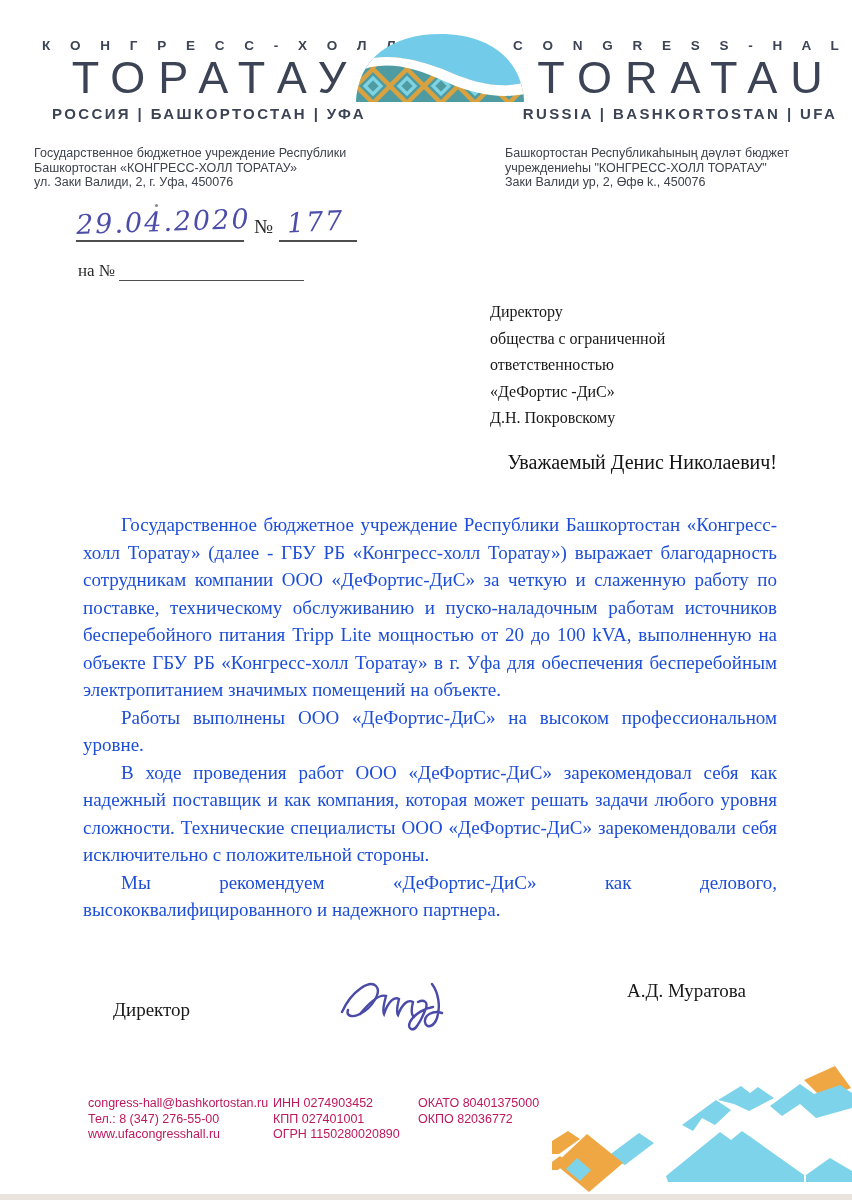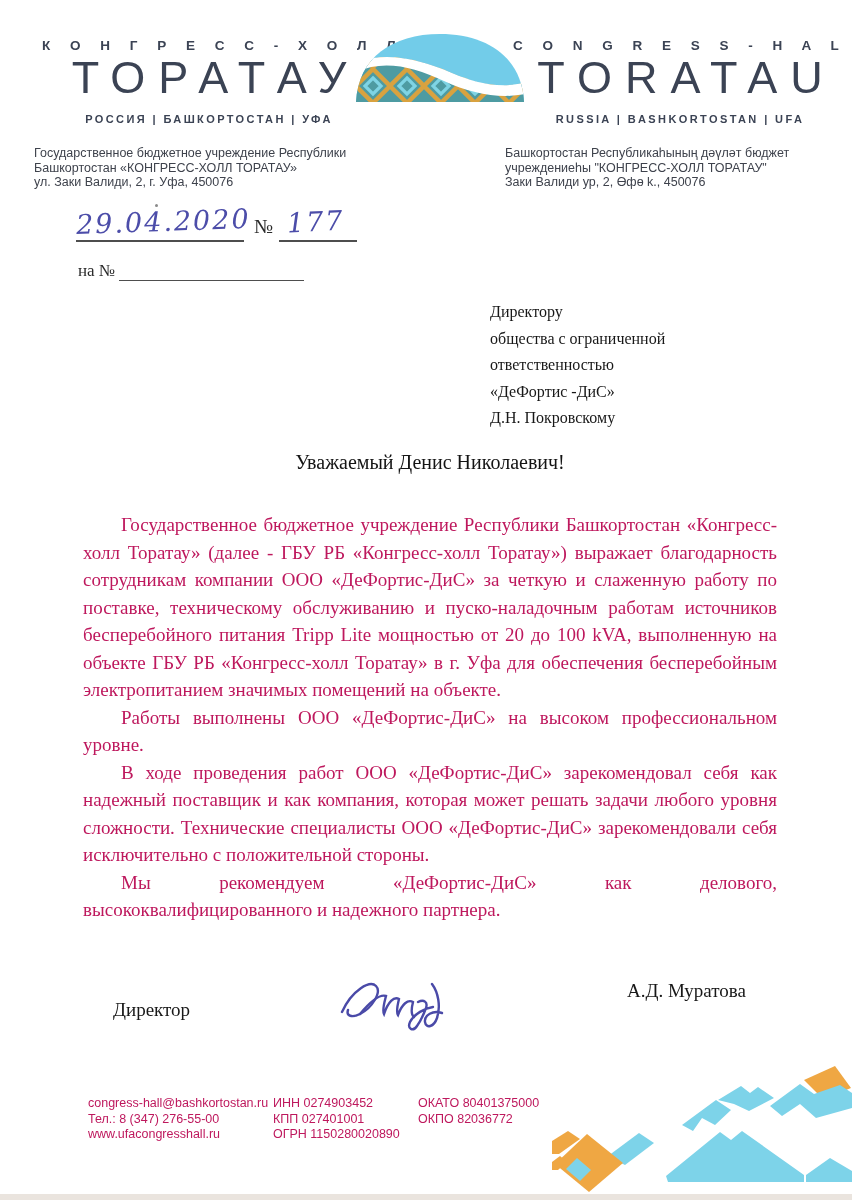--- a/index.html
+++ b/index.html
@@ -8,21 +8,21 @@
     background:#ffffff;font-family:"Liberation Serif",serif;color:#1c1c1c;
   }
 
   
   .logo-block{position:absolute;top:38px;width:350px;text-align:center;color:#3b4354;
               font-family:"Liberation Sans",sans-serif;}
   .logo-left{left:34px;}
   .logo-right{left:505px;}
   .logo-top{font-size:13.5px;font-weight:700;letter-spacing:8px;text-indent:8px;white-space:nowrap;}
   .logo-main{font-size:45px;font-weight:500;letter-spacing:13px;text-indent:13px;line-height:46px;margin-top:2px;white-space:nowrap;}
-  .logo-tag{font-size:11px;font-weight:700;letter-spacing:2.4px;margin-top:12px;white-space:nowrap;}
+  .logo-tag{font-size:15px;font-weight:700;letter-spacing:2.4px;margin-top:4px;white-space:nowrap;}
 
   .addr{position:absolute;top:146px;width:350px;
         font-family:"Liberation Sans",sans-serif;font-size:12.5px;line-height:14.5px;color:#3e424c;}
   .addr-left{left:34px;}
   .addr-right{left:505px;}
 
   .emblem{position:absolute;left:356px;top:32px;}
 
   
   .ref-row{position:absolute;left:76px;top:206px;display:flex;align-items:flex-end;}
@@ -35,23 +35,23 @@
   .hw-num span{display:inline-block;transform:rotate(-3deg);}
   .reply-row{position:absolute;left:78px;top:258px;display:flex;align-items:flex-end;}
   .reply-label{font-size:17px;color:#2a2a2a;}
   .reply-blank{width:185px;border-bottom:1.5px solid #4e4e4e;height:22px;margin-left:4px;}
   .scan-dot{position:absolute;left:155px;top:204px;width:3px;height:3px;background:#8a8a8a;border-radius:50%;}
 
   
   .recipient{position:absolute;left:490px;top:299px;font-size:16px;line-height:26.5px;color:#181818;}
 
   
-  .salutation{position:absolute;left:83px;top:451px;width:694px;text-align:center;font-size:20px;color:#141414;}
+  .salutation{position:absolute;left:83px;top:451px;width:694px;text-align:right;font-size:20px;color:#141414;}
   .body-text{position:absolute;left:83px;top:511px;width:694px;font-size:19px;line-height:27.5px;
-             text-align:justify;color:#be185d;}
+             text-align:justify;color:#1d4ed8;}
   .body-text p{margin:0;text-indent:38px;}
   .body-text p.jl{text-align-last:justify;}
   .body-text p.cont{text-indent:0;}
 
   
   .sig-label{position:absolute;left:113px;top:999px;font-size:19px;color:#181818;}
   .sig-name{position:absolute;left:627px;top:980px;font-size:19px;color:#181818;}
   .sig-scribble{position:absolute;left:336px;top:972px;}
 
   

